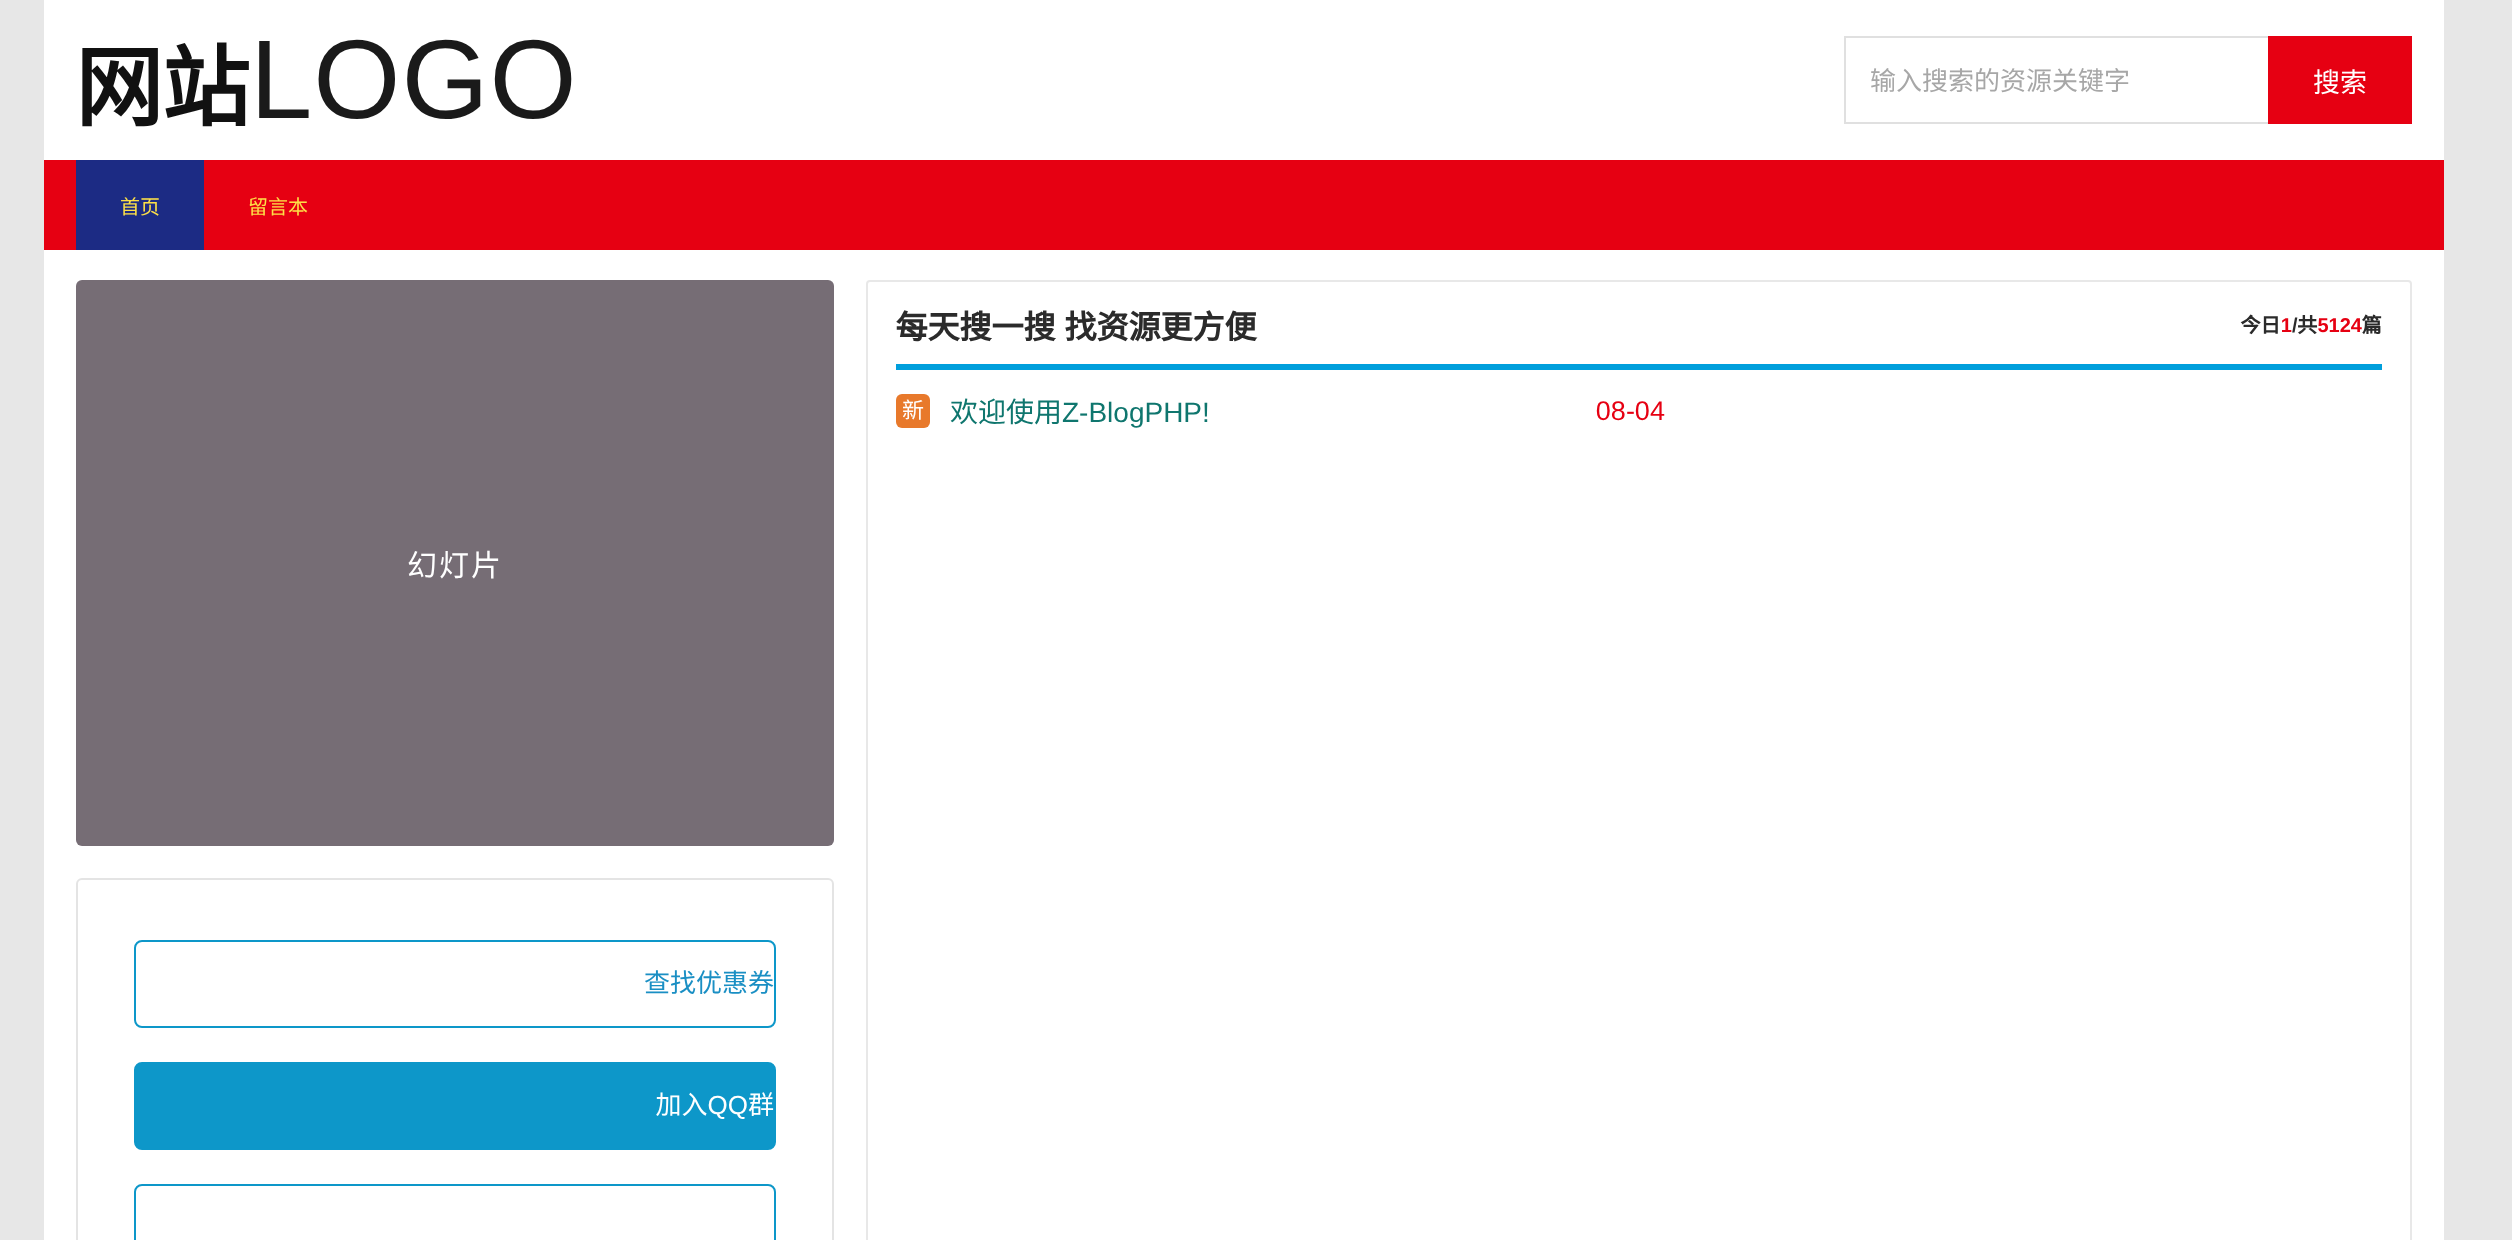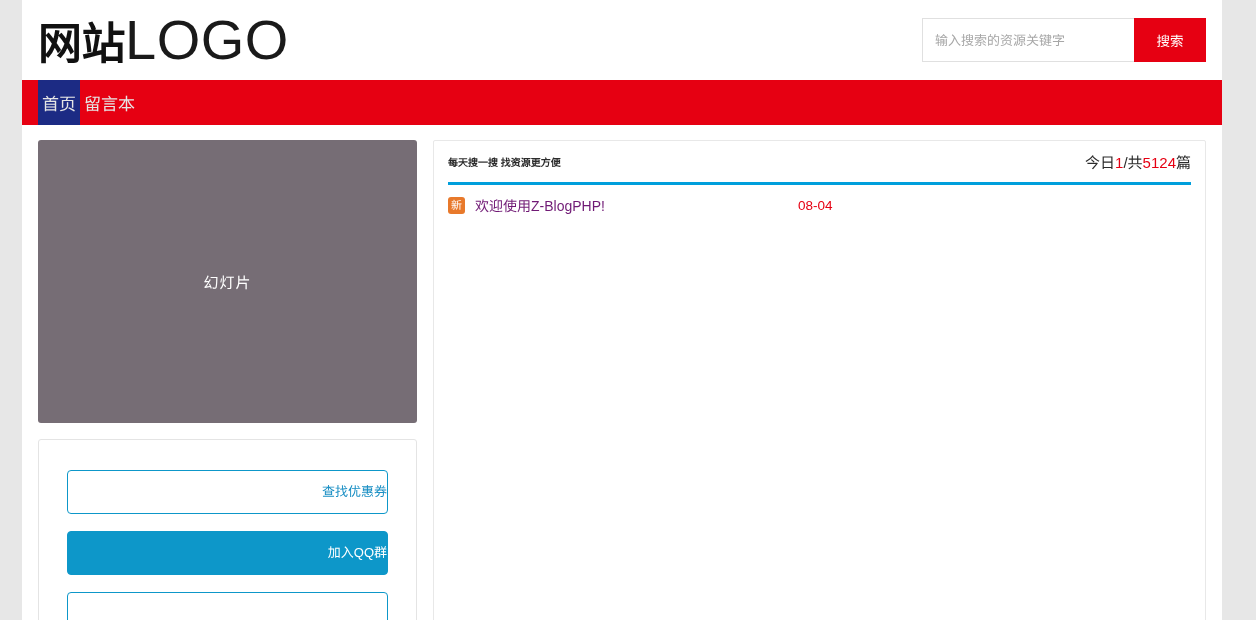--- a/index.html
+++ b/index.html
@@ -104,23 +104,23 @@
     height: 45px;
     display: flex;
     align-items: stretch;
     padding-left: 16px;
     box-sizing: border-box;
   }
   .nav-item {
     display: flex;
     align-items: center;
     justify-content: center;
-    color: #e5e5e5;
-    font-size: 17px;
-    padding: 0 4px;
+    color: #fde047;
+    font-size: 10px;
+    padding: 0 22px;
     cursor: pointer;
     text-decoration: none;
     white-space: nowrap;
   }
   .nav-item.active {
     background: #1c2b84;
   }
 
   
   .wrap {
@@ -189,27 +189,27 @@
     min-height: 470px;
   }
   .main-head {
     display: flex;
     align-items: center;
     justify-content: space-between;
     height: 41px;
     border-bottom: 3px solid #009fdc;
   }
   .main-title {
+    font-size: 16px;
+    font-weight: 700;
+    color: #2b2b2b;
+  }
+  .main-count {
     font-size: 10px;
     font-weight: 700;
-    color: #2b2b2b;
-  }
-  .main-count {
-    font-size: 15px;
-    font-weight: 400;
     color: #2b2b2b;
   }
   .main-count .hl { color: #e60012; }
 
   .list { margin: 0; padding: 0; list-style: none; }
   .list-item {
     display: flex;
     align-items: center;
     height: 32px;
     padding-top: 4px;
@@ -222,21 +222,21 @@
     font-size: 11px;
     line-height: 17px;
     text-align: center;
     border-radius: 3px;
     flex: 0 0 17px;
     font-family: "DejaVu Sans", sans-serif;
   }
   .item-title {
     margin-left: 10px;
     font-size: 14px;
-    color: #701a75;
+    color: #0f766e;
     text-decoration: none;
     cursor: pointer;
   }
   .item-date {
     margin-left: 193px;
     font-size: 13.5px;
     color: #e60012;
   }
 </style>
 </head>

